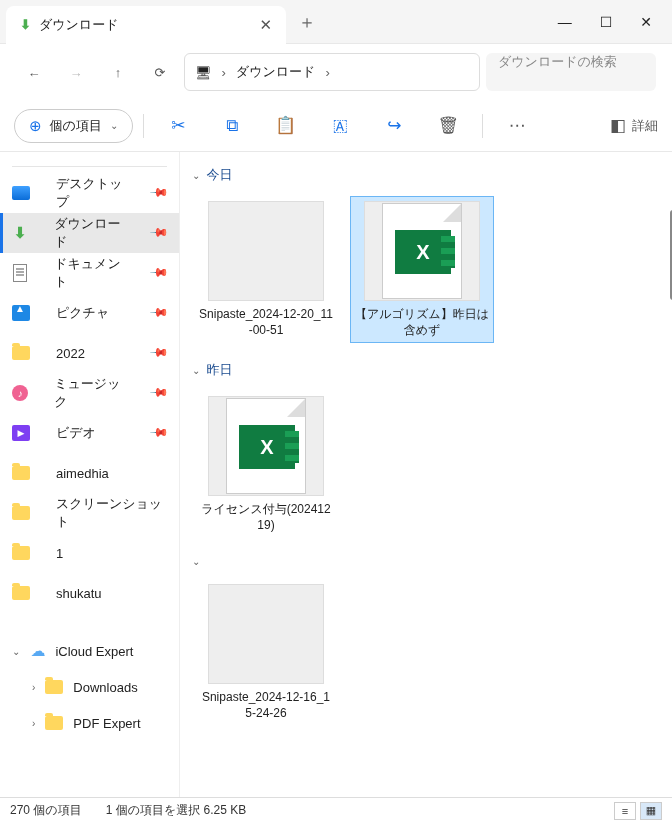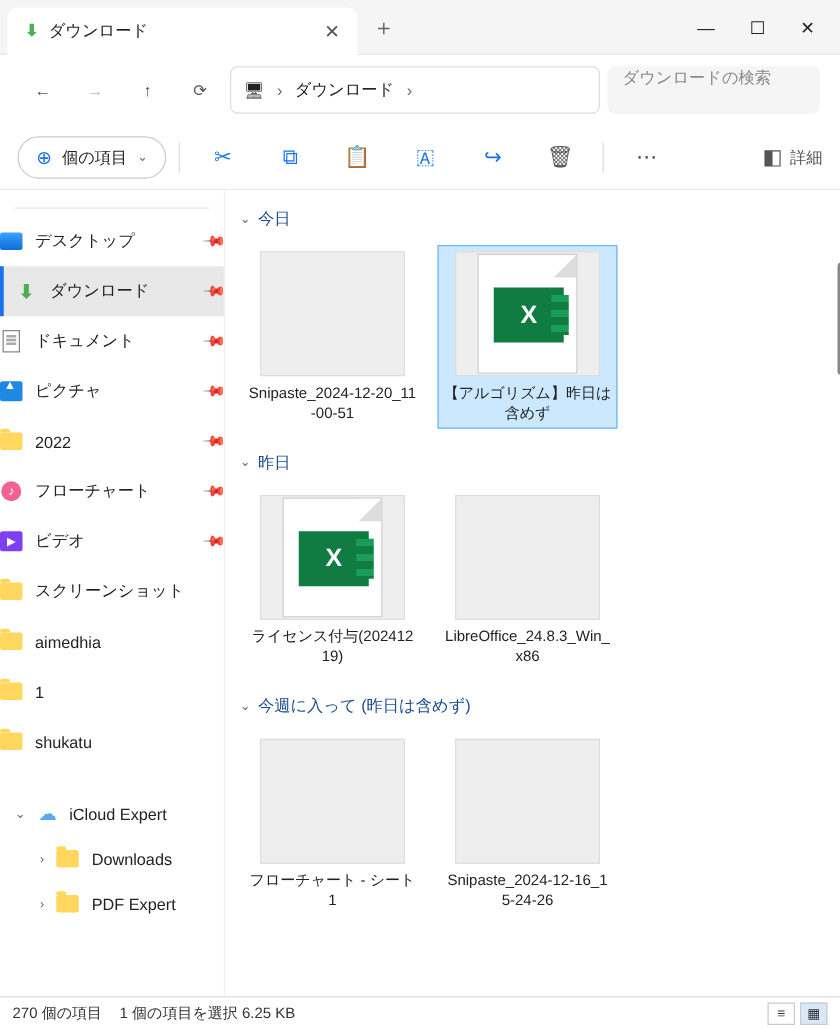--- a/index.html
+++ b/index.html
@@ -26,21 +26,21 @@
 .toolbar { display: flex; align-items: center; height: 52px; padding: 0 14px; gap: 6px; border-bottom: 1px solid #e8e8e8; }
 .tool-primary { display: flex; align-items: center; gap: 8px; border: 1px solid #ccc; border-radius: 20px; height: 34px; padding: 0 14px; }
 .tool-primary .plus { color: #1a73e8; font-size: 15px; }
 .tool-btn { width: 48px; height: 36px; display: flex; align-items: center; justify-content: center; font-size: 17px; color: #555; }
 .tool-sep { width: 1px; height: 24px; background: #ddd; margin: 0 4px; }
 .spacer { flex: 1; }
 
 
 .main { flex: 1; display: flex; min-height: 0; }
 .sidebar { width: 180px; border-right: 1px solid #eee; padding-top: 8px; overflow: auto; }
-.side-item { display: flex; align-items: center; height: 40px; padding: 0 0; gap: 10px; }
+.side-item { display: flex; align-items: center; height: 40px; padding: 0 12px; gap: 26px; }
 .side-item.active { background: #e8e8e8; border-left: 3px solid #1a73e8; padding-left: 9px; }
 .side-item .pin { margin-left: auto; color: #888; font-size: 12px; transform: rotate(45deg); }
 .side-icon { width: 18px; height: 18px; display: flex; align-items: center; justify-content: center; font-size: 15px; }
 .folder-icon { width: 18px; height: 14px; background: #ffd75e; border-radius: 2px; position: relative; }
 .folder-icon::before { content: ""; position: absolute; top: -3px; left: 0; width: 8px; height: 3px; background: #ffd75e; border-radius: 2px 2px 0 0; }
 .side-divider { height: 1px; background: #e5e5e5; margin: 6px 12px; }
 .side-group { display: flex; align-items: center; height: 36px; padding: 0 12px; gap: 10px; }
 .side-sub { padding-left: 32px; height: 36px; display: flex; align-items: center; gap: 10px; }
 .chev { font-size: 10px; color: #666; }
 
@@ -48,21 +48,21 @@
 .scroll-track { position: absolute; right: -6px; top: 10px; bottom: 4px; width: 8px; }
 .scroll-thumb { position: absolute; left: 0; top: 48px; width: 6px; height: 90px; background: #888; border-radius: 3px; }
 .group-header { display: flex; align-items: center; gap: 6px; font-size: 13px; color: #1a4b8f; padding: 6px 0; }
 .group-header .chev { color: #666; }
 .grid { display: flex; flex-wrap: wrap; gap: 12px; padding: 6px 2px 12px 2px; }
 .file { width: 144px; display: flex; flex-direction: column; align-items: center; text-align: center; padding: 4px; border: 1px solid transparent; }
 .file.selected { background: #cce8ff; border: 1px solid #6bb6f5; }
 .thumb { width: 116px; height: 100px; background: #eee; display: flex; align-items: center; justify-content: center; font-size: 12px; color: #999; margin-bottom: 6px; border: 1px solid #ddd; }
 .fname { font-size: 12px; line-height: 1.3; word-break: break-all; max-height: 3.9em; overflow: hidden; }
 
-.statusbar { height: 26px; border-top: 1px solid #ddd; display: flex; align-items: center; padding: 0 10px; font-size: 12px; color: #333; gap: 14px; }
+.statusbar { height: 26px; border-top: 1px solid #ddd; display: flex; align-items: center; padding: 0 10px; font-size: 12px; color: #333; gap: 24px; }
 .statusbar .spacer { flex: 1; }
 .view-toggle { display: flex; gap: 4px; }
 .vt { width: 22px; height: 18px; border: 1px solid #ccc; display: flex; align-items: center; justify-content: center; font-size: 11px; }
 .vt.active { background: #d8e8f8; }
 
 .desktop-ico { background: linear-gradient(#3ea0ff,#0b6dd8); width:18px; height:14px; border-radius:2px; }
 .pic-ico { background:#1e88e5; width:18px; height:16px; border-radius:2px; position:relative; }
 .pic-ico::after { content:"▲"; position:absolute; color:#fff; left:3px; top:-2px; font-size:10px; }
 .music-ico { width:16px; height:16px; border-radius:50%; background:#f06292; color:#fff; font-size:10px; display:flex; align-items:center; justify-content:center; }
 .video-ico { width:18px; height:16px; background:#7e3ff2; border-radius:2px; display:flex; align-items:center; justify-content:center; color:#fff; font-size:9px; }
@@ -167,41 +167,41 @@
           <span class="side-icon">
             <div class="folder-icon"></div>
           </span>
     <span>2022</span>
     <span class="pin">📌</span>
         </div>
         <div class="side-item">
           <span class="side-icon">
             <div class="music-ico">♪</div>
           </span>
-    <span>フローチャート</span>
+    <span>ミュージック</span>
     <span class="pin">📌</span>
         </div>
         <div class="side-item">
           <span class="side-icon">
             <div class="video-ico">▶</div>
           </span>
     <span>ビデオ</span>
     <span class="pin">📌</span>
         </div>
         <div class="side-item">
           <span class="side-icon">
             <div class="folder-icon"></div>
           </span>
+    <span>aimedhia</span>
+    </div>
+        <div class="side-item">
+          <span class="side-icon">
+            <div class="folder-icon"></div>
+          </span>
     <span>スクリーンショット</span>
-    </div>
-        <div class="side-item">
-          <span class="side-icon">
-            <div class="folder-icon"></div>
-          </span>
-    <span>aimedhia</span>
     </div>
         <div class="side-item">
           <span class="side-icon">
             <div class="folder-icon"></div>
           </span>
     <span>1</span>
     </div>
         <div class="side-item">
           <span class="side-icon">
             <div class="folder-icon"></div>
@@ -255,34 +255,25 @@
         </div>
         <div class="grid">
           <div class="file">
             <div class="thumb">
               <div class="xl-doc">
                 <div class="xl-badge">X</div>
               </div>
             </div>
       <div class="fname">ライセンス付与(20241219)</div>
           </div>
-          <div class="file">
-            <div class="thumb"></div>
-      <div class="fname">LibreOffice_24.8.3_Win_x86</div>
-          </div>
         </div>
         <div class="group-header">
           <span class="chev">⌄</span>
-          <span>今週に入って (昨日は含めず)</span>
         </div>
         <div class="grid">
-          <div class="file">
-            <div class="thumb"></div>
-      <div class="fname">フローチャート - シート1</div>
-          </div>
           <div class="file">
             <div class="thumb"></div>
       <div class="fname">Snipaste_2024-12-16_15-24-26</div>
           </div>
         </div>
       </div>
     <div class="scroll-track">
       <div class="scroll-thumb"></div>
     </div>
   </div>

